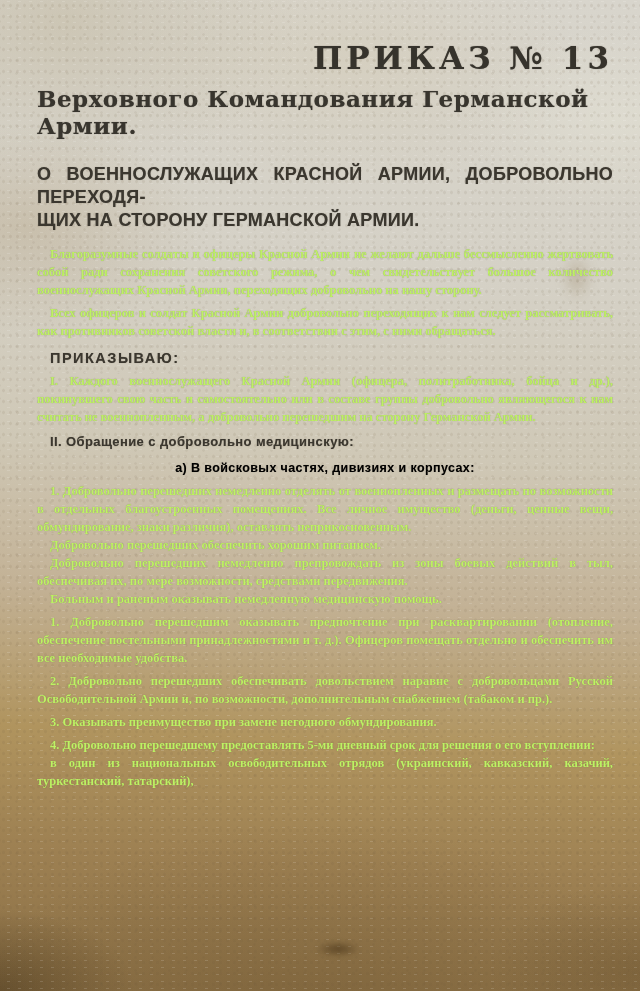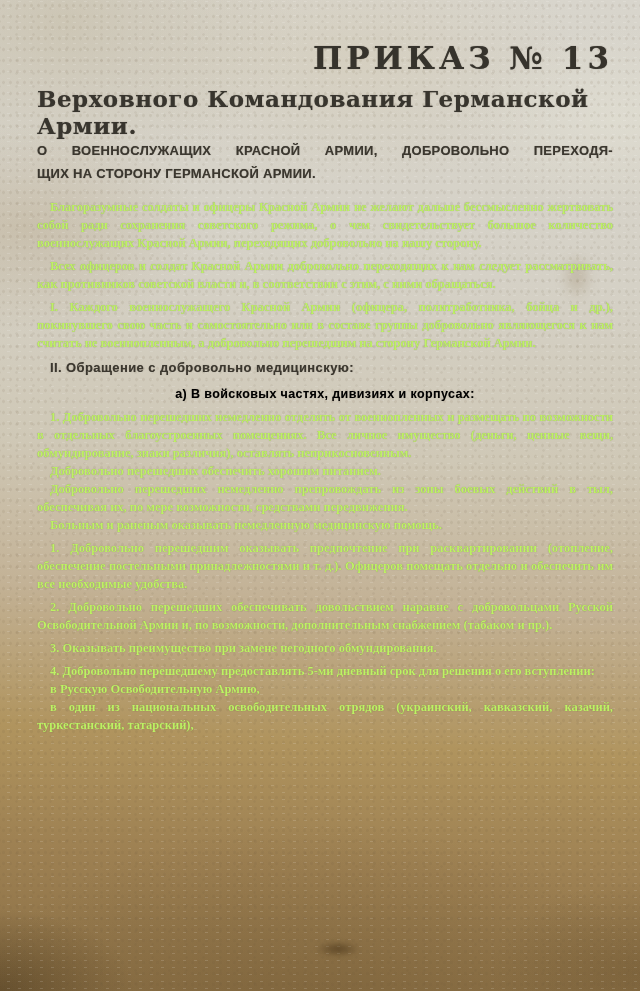--- a/index.html
+++ b/index.html
@@ -52,22 +52,23 @@
     font-size:31px;letter-spacing:4px;color:#36332c;
     text-shadow:0 0 1px rgba(54,49,39,0.6);
   }
   .subtitle{
     margin:9px 0 0;
     font-family:"DejaVu Serif", serif;font-weight:bold;
     font-size:23px;letter-spacing:0.5px;color:#38352e;
     text-shadow:0 0 1px rgba(54,49,39,0.55);
   }
   .subject{
+    margin-top:24px;
     font-family:"Liberation Sans", sans-serif;font-weight:bold;
-    font-size:13px;line-height:23px;letter-spacing:0.3px;color:#3b372f;
+    font-size:18px;line-height:23px;letter-spacing:0.3px;color:#3b372f;
     text-shadow:0 0 0.8px rgba(58,53,44,0.5);
   }
   .subject .spread{text-align:justify;-moz-text-align-last:justify;text-align-last:justify;}
 
   .doc-body{margin-top:13px;}
   .para{
     font-family:Liberation Serif, serif;font-weight:bold;
     font-size:12.5px;line-height:18px;text-align:justify;
     color:#bef264;margin:5px 0 0;text-indent:13px;
     text-shadow:0 0 0.8px rgba(70,62,48,0.5);
@@ -100,27 +101,27 @@
 <div class="content">
   <h1 class="title">ПРИКАЗ № 13</h1>
   <h2 class="subtitle">Верховного Командования Германской Армии.</h2>
   <div class="subject">
     <div class="spread">О ВОЕННОСЛУЖАЩИХ КРАСНОЙ АРМИИ, ДОБРОВОЛЬНО ПЕРЕХОДЯ-</div>
     <div>ЩИХ НА СТОРОНУ ГЕРМАНСКОЙ АРМИИ.</div>
   </div>
   <div class="doc-body">
       <p class="para body">Благоразумные солдаты и офицеры Красной Армии не желают дальше бессмысленно жертвовать собой ради сохранения советского режима, о чем свидетельствует большое количество военнослужащих Красной Армии, переходящих добровольно на нашу сторону.</p>
       <p class="para body">Всех офицеров и солдат Красной Армии добровольно переходящих к нам следует рассматривать, как противников советской власти и, в соответствии с этим, с ними обращаться.</p>
+      <p class="para order">ПРИКАЗЫВАЮ:</p>
       <p class="para body">I. Каждого военнослужащего Красной Армии (офицера, политработника, бойца и др.), покинувшего свою часть и самостоятельно или в составе группы добровольно являющегося к нам считать не военнопленным, а добровольно перешедшим на сторону Германской Армии.</p>
       <p class="para sans">II. Обращение с добровольно медицинскую:</p>
       <p class="para center">а) В войсковых частях, дивизиях и корпусах:</p>
       <p class="para body">1. Добровольно перешедших немедленно отделять от военнопленных и размещать по возможности в отдельных благоустроенных помещениях. Все личное имущество (деньги, ценные вещи, обмундирование, знаки различия), оставлять неприкосновенным.</p>
       <p class="para run">Добровольно перешедших обеспечить хорошим питанием.</p>
       <p class="para run">Добровольно перешедших немедленно препровождать из зоны боевых действий в тыл, обеспечивая их, по мере возможности, средствами передвижения.</p>
       <p class="para run">Больным и раненым оказывать немедленную медицинскую помощь.</p>
       <p class="para body">1. Добровольно перешедшим оказывать предпочтение при расквартировании (отопление, обеспечение постельными принадлежностями и т. д.). Офицеров помещать отдельно и обеспечить им все необходимые удобства.</p>
       <p class="para body">2. Добровольно перешедших обеспечивать довольствием наравне с добровольцами Русской Освободительной Армии и, по возможности, дополнительным снабжением (табаком и пр.).</p>
       <p class="para body">3. Оказывать преимущество при замене негодного обмундирования.</p>
       <p class="para body">4. Добровольно перешедшему предоставлять 5-ми дневный срок для решения о его вступлении:</p>
-      <p class="para run">в Русскую Освободительную Армию,</p>
       <p class="para run">в один из национальных освободительных отрядов (украинский, кавказский, казачий, туркестанский, татарский),</p>
     </div>
 </div>
 
 </body></html>

